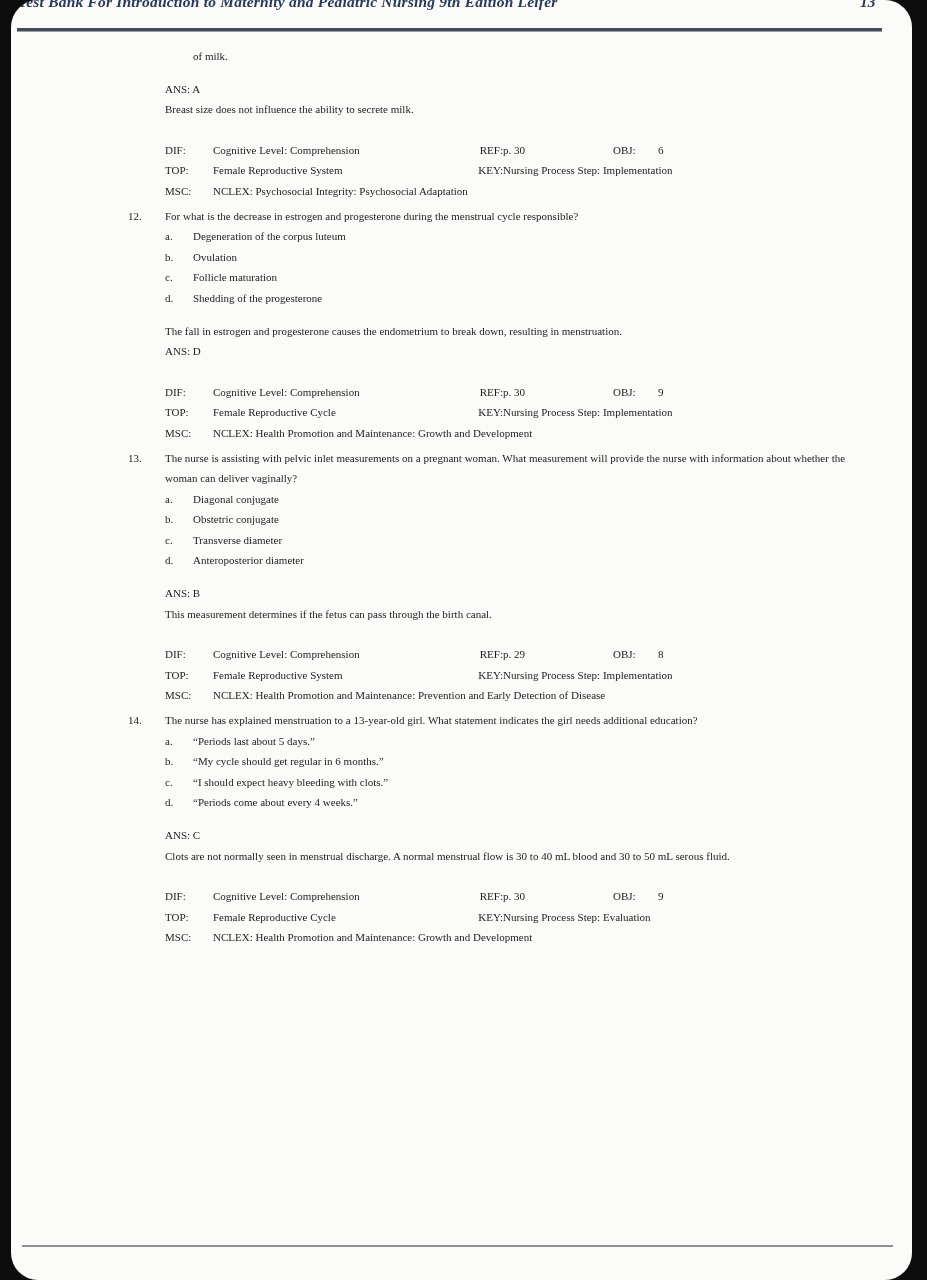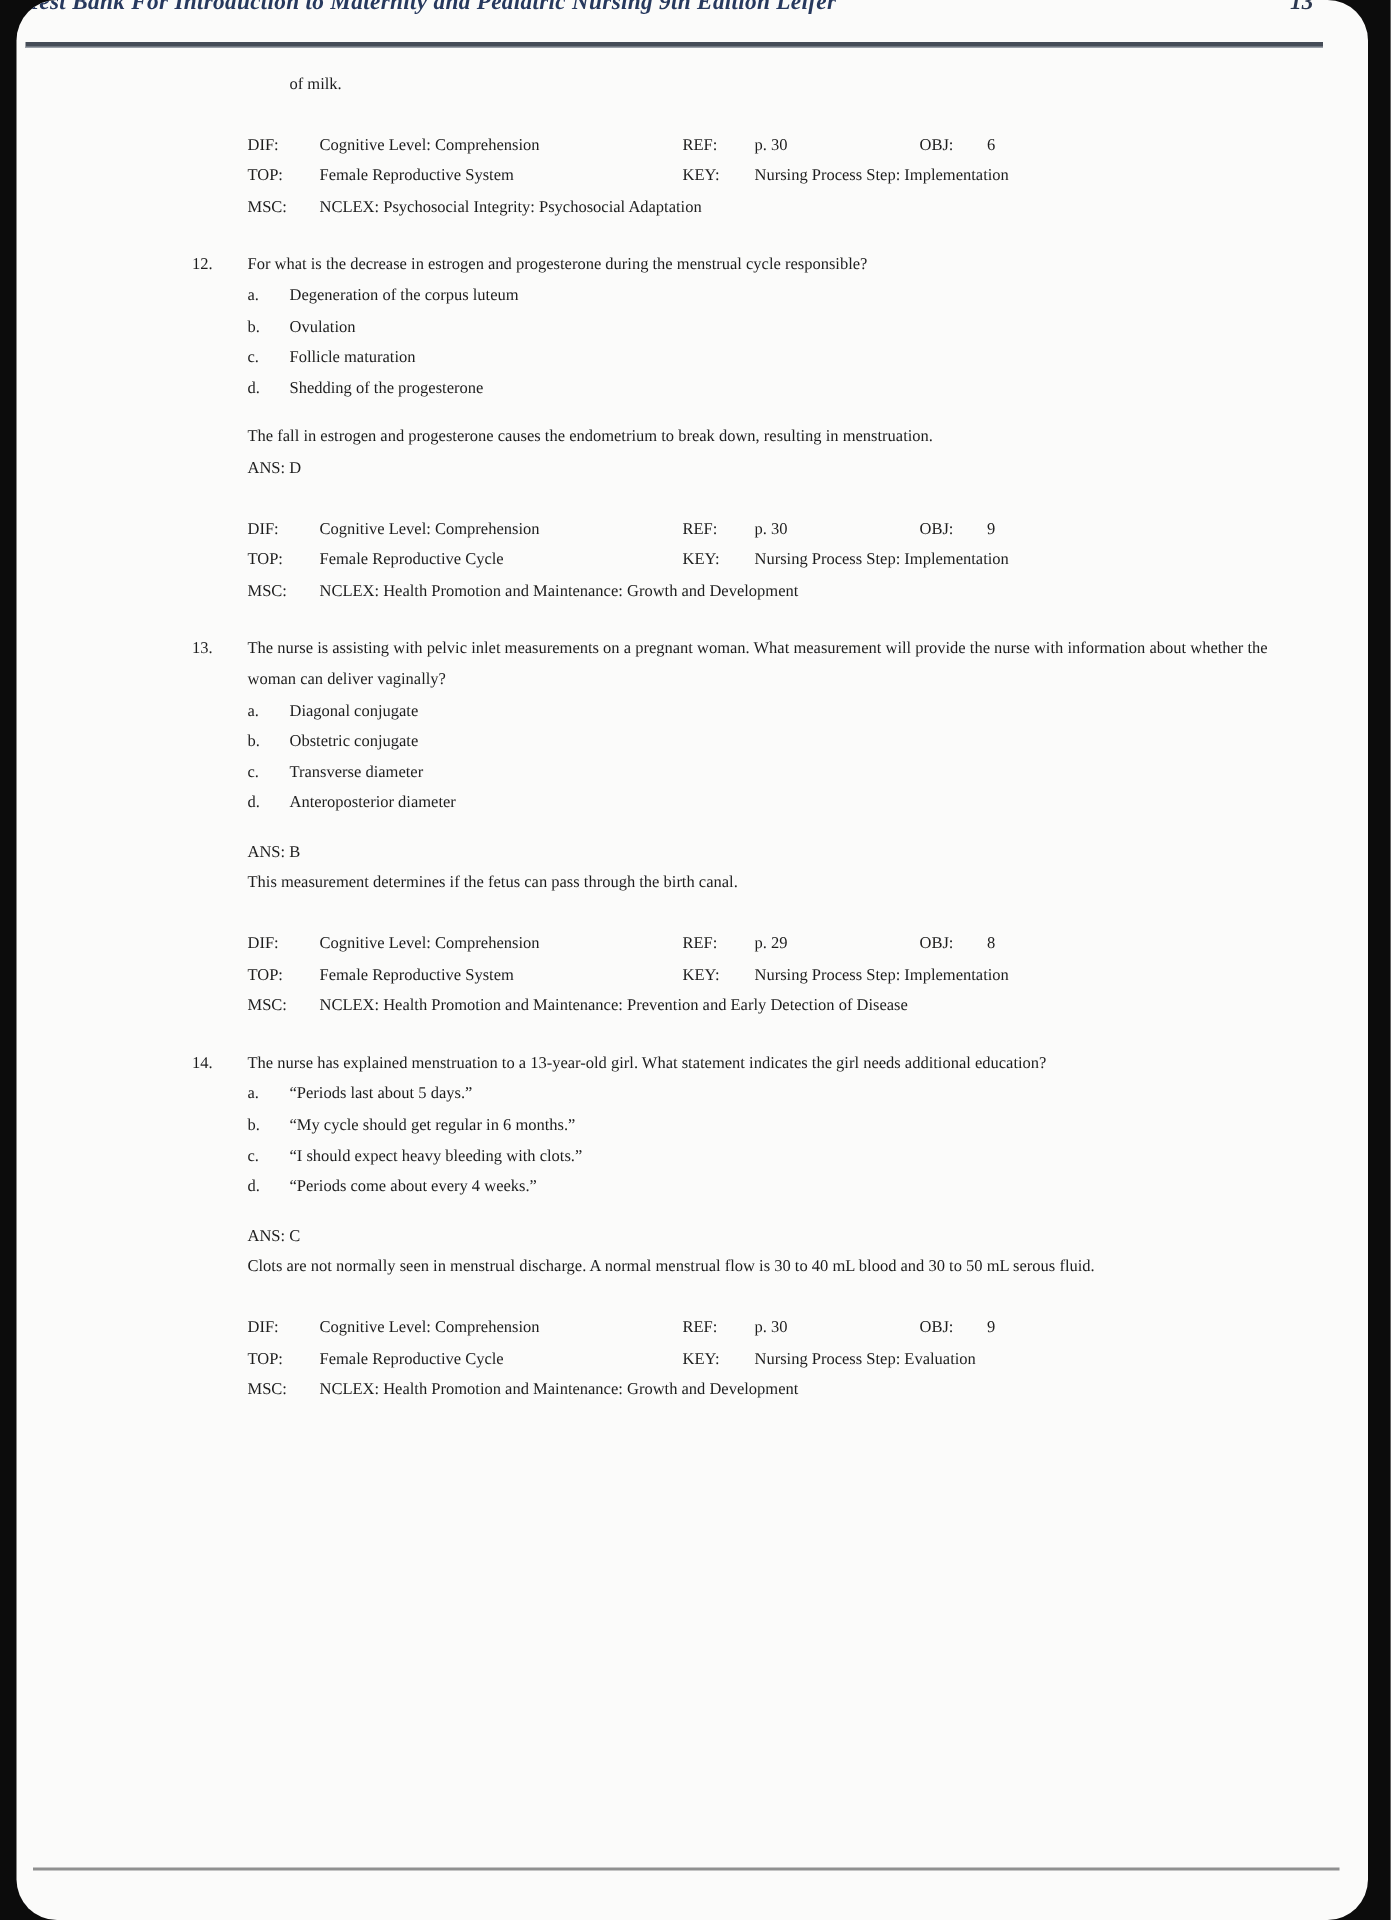--- a/index.html
+++ b/index.html
@@ -35,50 +35,54 @@
     background:#8f9090;
   }
 
   .content {
     position:absolute; left:117px; top:46px; width:732px;
     font-size:11px; line-height:20.6px;
   }
   .stub { margin-left:65px; }
   .ans-block { margin-top:12px; margin-left:37px; }
   .meta-block { margin-top:20px; margin-left:37px; }
-  .question-block { margin-top:18px; }
+  .question-block { margin-top:4px; }
   .qrow { display:flex; }
   .qnum { width:37px; flex:none; }
   .qtext { flex:1; }
   .opt { display:flex; margin-left:37px; }
   .optletter { width:28px; flex:none; }
   .opttext { flex:1; }
   .meta-line { display:flex; }
   .ml  { width:48px;  flex:none; }
   .mv1 { width:242px; flex:none; }
-  .ml2 { width:48px;  flex:none; }
+  .ml2 { width:48px;  flex:none;text-align:right; }
   .mv2 { width:110px; flex:none; }
   .ml3 { width:45px;  flex:none; }
 </style>
 </head>
 <body>
 
 <div class="edge-bar edge-left"></div>
 <div class="edge-bar edge-right"></div>
 
 <div class="page">
 
   <div class="header-title">Test Bank For Introduction to Maternity and Pediatric Nursing 9th Edition Leifer</div>
   <div class="header-page-num">13</div>
   <div class="header-rule"></div>
 
   <div class="content">
 
     <div class="stub">of milk.</div>
 
+    <div class="ans-block">
+      <div>ANS: A</div>
+      <div>Breast size does not influence the ability to secrete milk.</div>
+    </div>
 
     <div class="meta-block">
       <div class="meta-line">
         <span class="ml">DIF:</span>
         <span class="mv1">Cognitive Level: Comprehension</span>
         <span class="ml2">REF:</span>
         <span class="mv2">p. 30</span>
         <span class="ml3">OBJ:</span>
         <span>6</span>
       </div>

